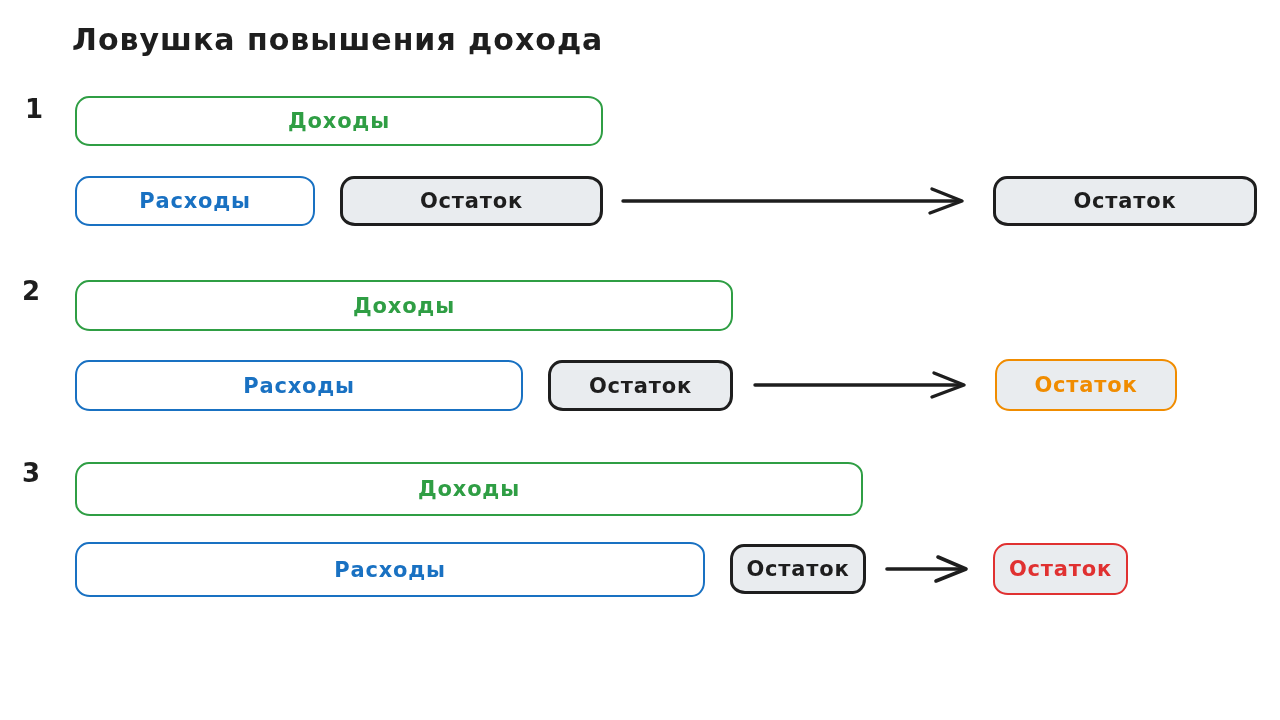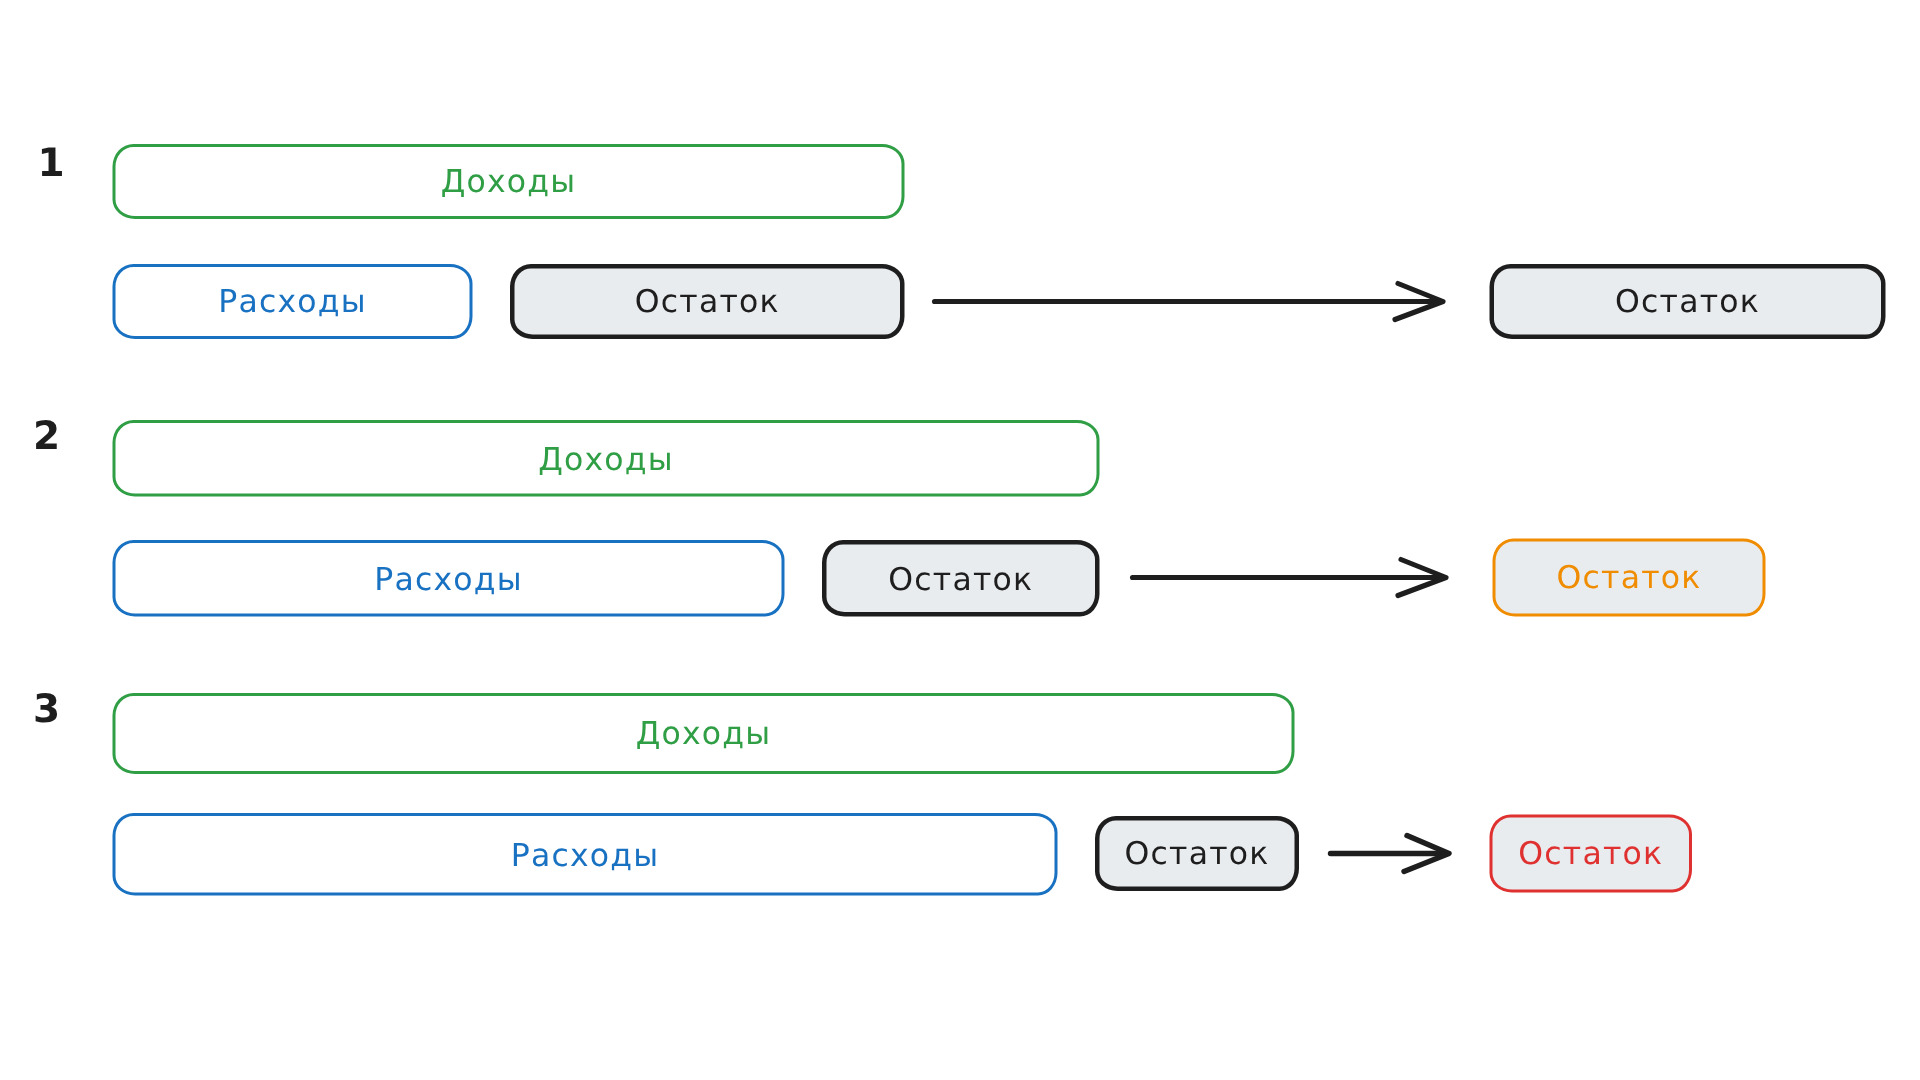--- a/index.html
+++ b/index.html
@@ -28,21 +28,21 @@
   }
   .box {
     position: absolute;
     box-sizing: border-box;
     border: 2.6px solid #1e1e1e;
     border-radius: 14px 15px 13px 15px / 15px 13px 15px 13px;
     display: flex;
     align-items: center;
     justify-content: center;
     font-size: 21px;
-    font-weight: 400;
+    font-weight: 700;
     letter-spacing: 0.8px;
     background: transparent;
     color: #1e1e1e;
   }
   .box.green  { border-color: #2f9e44; color: #2f9e44; }
   .box.blue   { border-color: #1971c2; color: #1971c2; align-items: center; }
   .box.dark   { border-color: #1e1e1e; color: #1e1e1e; background: #e9ecef; border-width: 3px; }
   .box.orange { border-color: #f08c00; color: #f08c00; background: #e9ecef; }
   .box.red    { border-color: #e03131; color: #e03131; background: #e9ecef; }
   .arrow { position: absolute; }
@@ -70,20 +70,21 @@
   #r3-expenses  { left: 75px;  top: 542px; width: 630px; height: 55px; }
   #r3-remainder { left: 730px; top: 544px; width: 136px; height: 50px; }
   #r3-arrow     { left: 884px; top: 554px; }
   #r3-result    { left: 993px; top: 543px; width: 135px; height: 52px; }
 </style>
 </head>
 <body>
 
 <div class="canvas">
 
+  <div class="title">Ловушка повышения дохода</div>
 
   <div class="row-num" id="n1">1</div>
   <div class="box green" id="r1-income">
     <span>Доходы</span>
   </div>
   <div class="box blue" id="r1-expenses">
     <span>Расходы</span>
   </div>
   <div class="box dark" id="r1-remainder">
     <span>Остаток</span>

